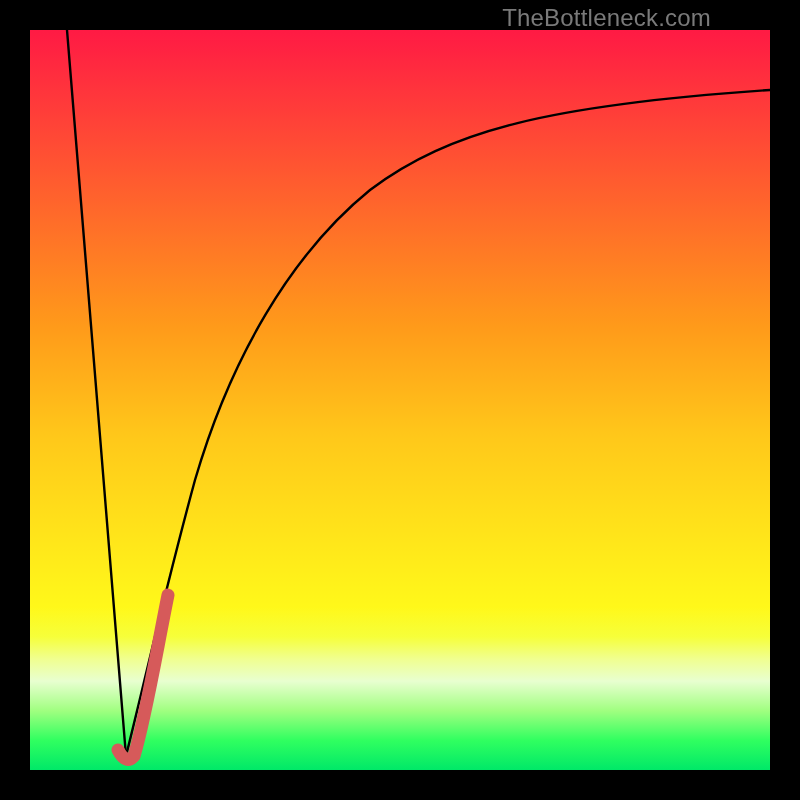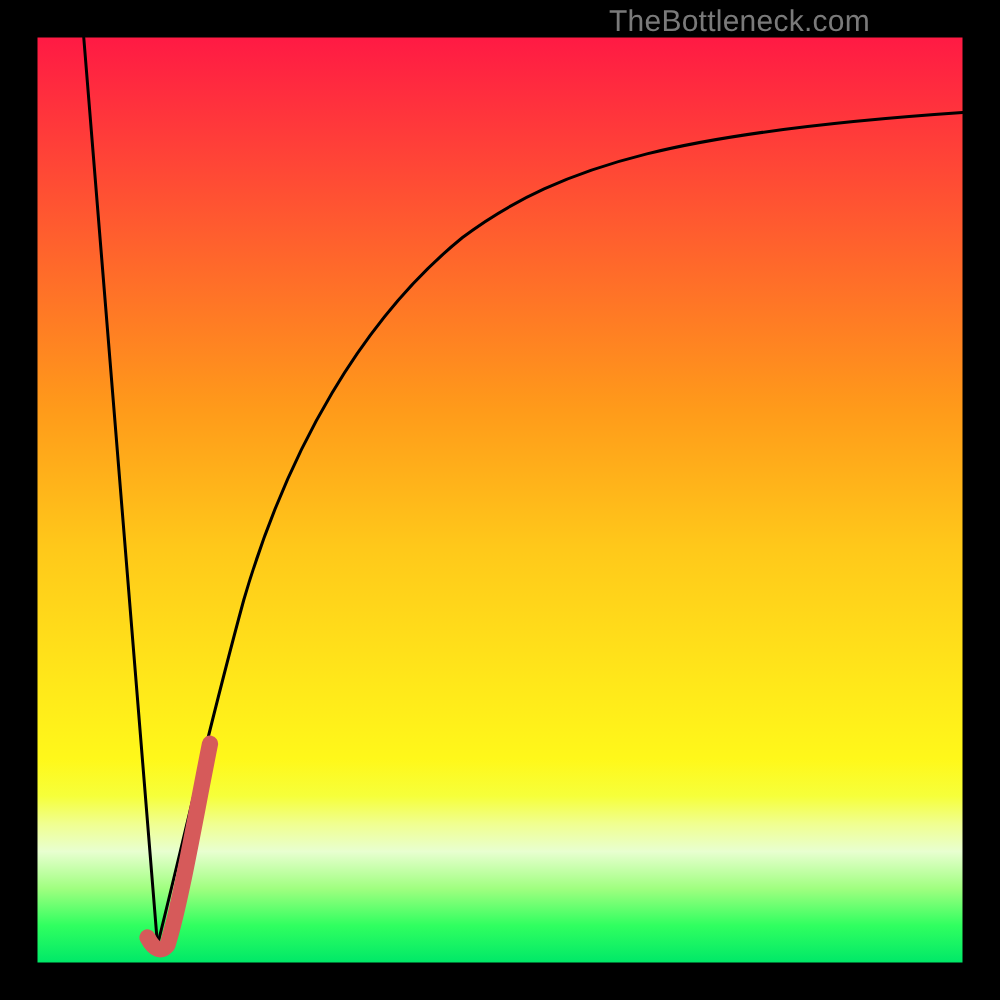--- a/index.html
+++ b/index.html
@@ -11,20 +11,21 @@
     overflow: hidden;
     font-family: Arial, Helvetica, sans-serif;
   }
   .frame {
     position: absolute;
     left: 0;
     top: 0;
     width: 704px;
     height: 800px;
     background: #000;
+    padding-left: 15px;
   }
   .plot {
     position: absolute;
     left: 30px;
     top: 30px;
     width: 740px;
     height: 740px;
     background: linear-gradient(
       to bottom,
       #ff1a44 0%,

